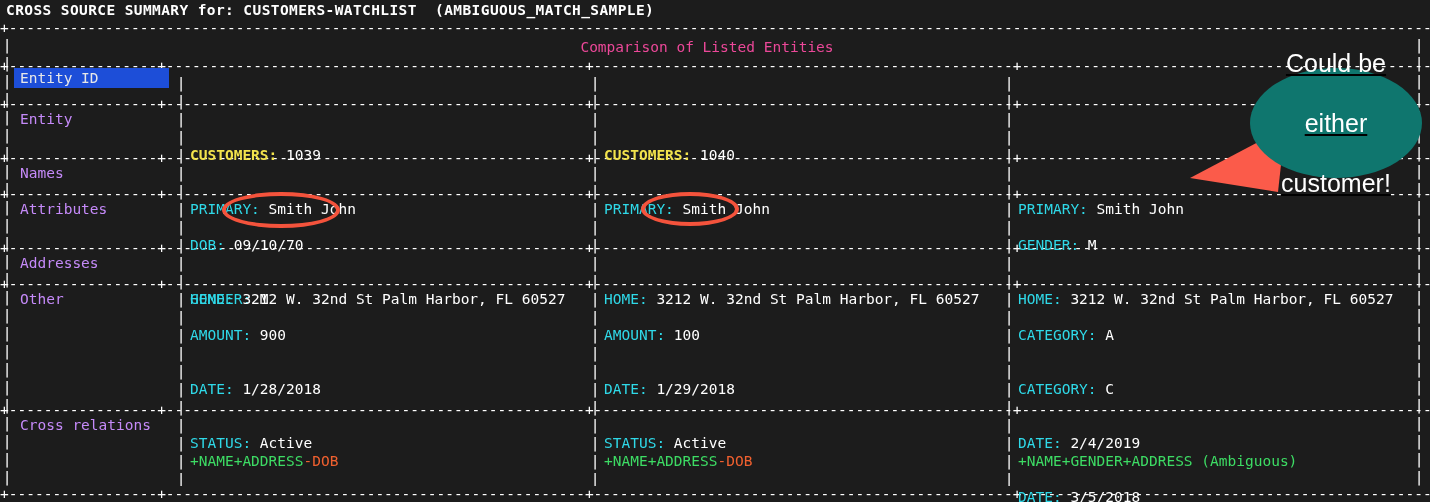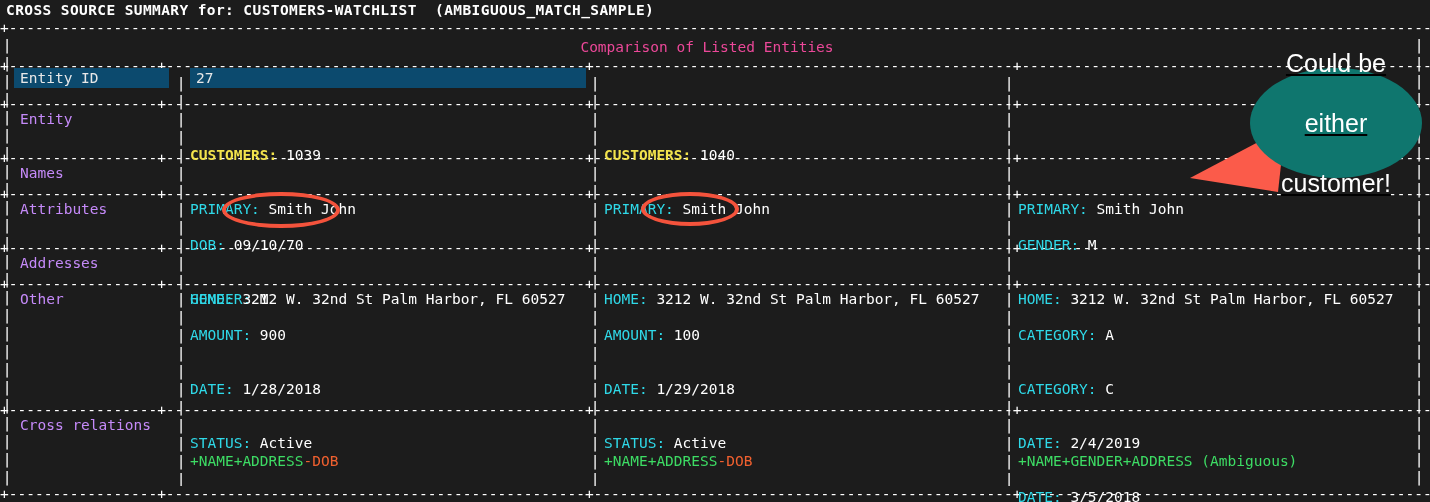--- a/index.html
+++ b/index.html
@@ -65,21 +65,21 @@
   .banner   { color: #ec4899; }
   .key-src  { color: #f2e34c; font-weight: bold; }
   .key-cyan { color: #2fd9e8; }
   .val      { color: #ffffff; font-weight: normal; }
   .rel-pos  { color: #3ddc64; }
   .rel-neg  { color: #f0602f; }
 
   
   .chip {
     position: absolute;
-    background: #0c4a6e;
+    background: #1d4ed8;
     color: #e8e8e8;
     font-size: 14.5px;
     line-height: 20px;
     height: 20px;
     white-space: pre;
     padding-left: 6px;
     box-sizing: border-box;
     overflow: hidden;
   }
 
@@ -128,21 +128,20 @@
 
   <div class="vbar" style="left:2px;  top:36px; height:450px;">|<br>|<br>|<br>|<br>|<br>|<br>|<br>|<br>|<br>|<br>|<br>|<br>|<br>|<br>|<br>|<br>|<br>|<br>|<br>|<br>|<br>|<br>|<br>|<br>|</div>
   <div class="vbar" style="left:176px; top:74px; height:412px;">|<br>|<br>|<br>|<br>|<br>|<br>|<br>|<br>|<br>|<br>|<br>|<br>|<br>|<br>|<br>|<br>|<br>|<br>|<br>|<br>|<br>|<br>|<br>|</div>
   <div class="vbar" style="left:590px; top:74px; height:412px;">|<br>|<br>|<br>|<br>|<br>|<br>|<br>|<br>|<br>|<br>|<br>|<br>|<br>|<br>|<br>|<br>|<br>|<br>|<br>|<br>|<br>|<br>|<br>|</div>
   <div class="vbar" style="left:1004px;top:74px; height:412px;">|<br>|<br>|<br>|<br>|<br>|<br>|<br>|<br>|<br>|<br>|<br>|<br>|<br>|<br>|<br>|<br>|<br>|<br>|<br>|<br>|<br>|<br>|<br>|</div>
   <div class="vbar" style="left:1414px;top:36px; height:450px;">|<br>|<br>|<br>|<br>|<br>|<br>|<br>|<br>|<br>|<br>|<br>|<br>|<br>|<br>|<br>|<br>|<br>|<br>|<br>|<br>|<br>|<br>|<br>|<br>|</div>
 
   <div class="cell banner" style="left:0; top:38px; width:1414px; text-align:center;">Comparison of Listed Entities</div>
 
   <div class="chip" style="left:14px; top:68px; width:155px;">Entity ID</div>
-  <div class="chip" style="left:190px; top:68px; width:396px;">27</div>
 
   <div class="cell rowlabel" style="left:20px; top:110px;">Entity</div>
   <div class="cell rowlabel" style="left:20px; top:164px;">Names</div>
   <div class="cell rowlabel" style="left:20px; top:200px;">Attributes</div>
   <div class="cell rowlabel" style="left:20px; top:254px;">Addresses</div>
   <div class="cell rowlabel" style="left:20px; top:290px;">Other</div>
   <div class="cell rowlabel" style="left:20px; top:416px;">Cross relations</div>
 
   <div class="cell" style="left:190px; top:110px;">
     <div><span class="key-src">CUSTOMERS:</span> <span class="val">1039</span></div>

